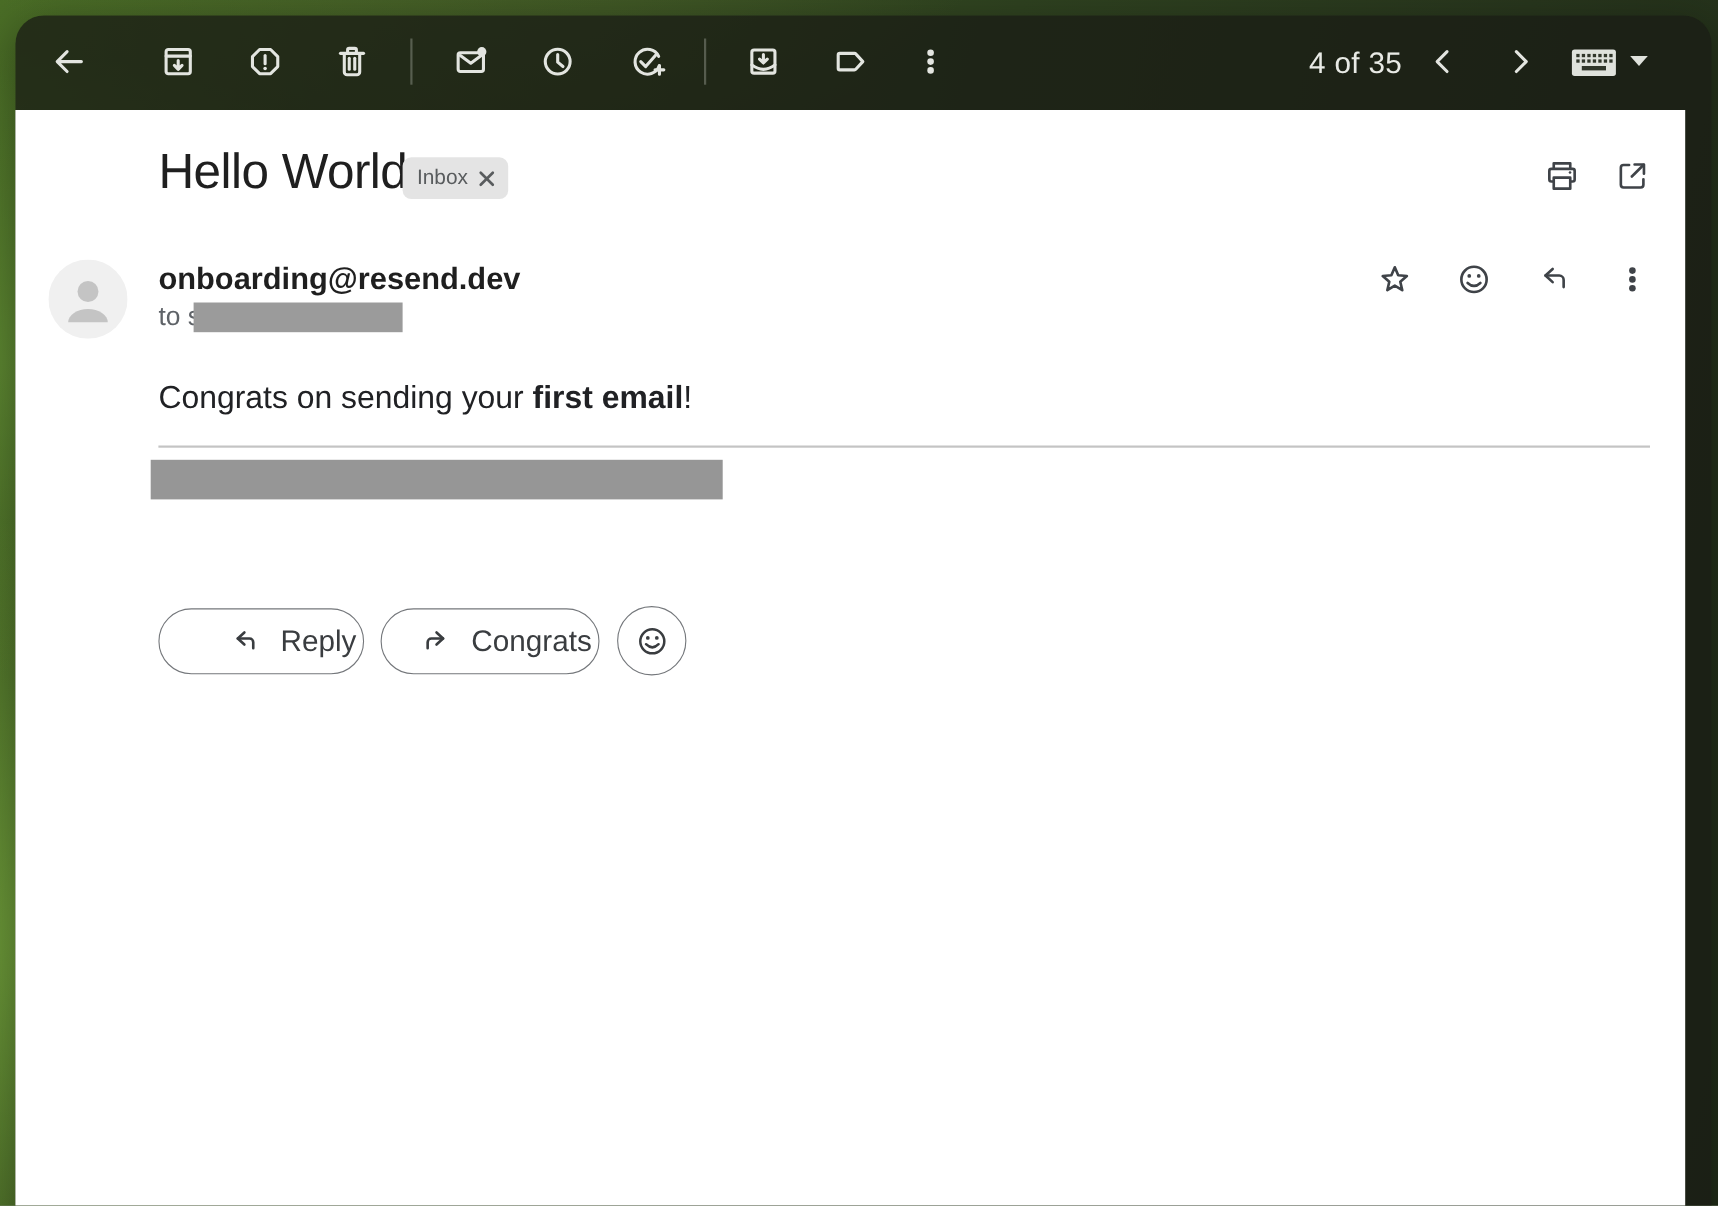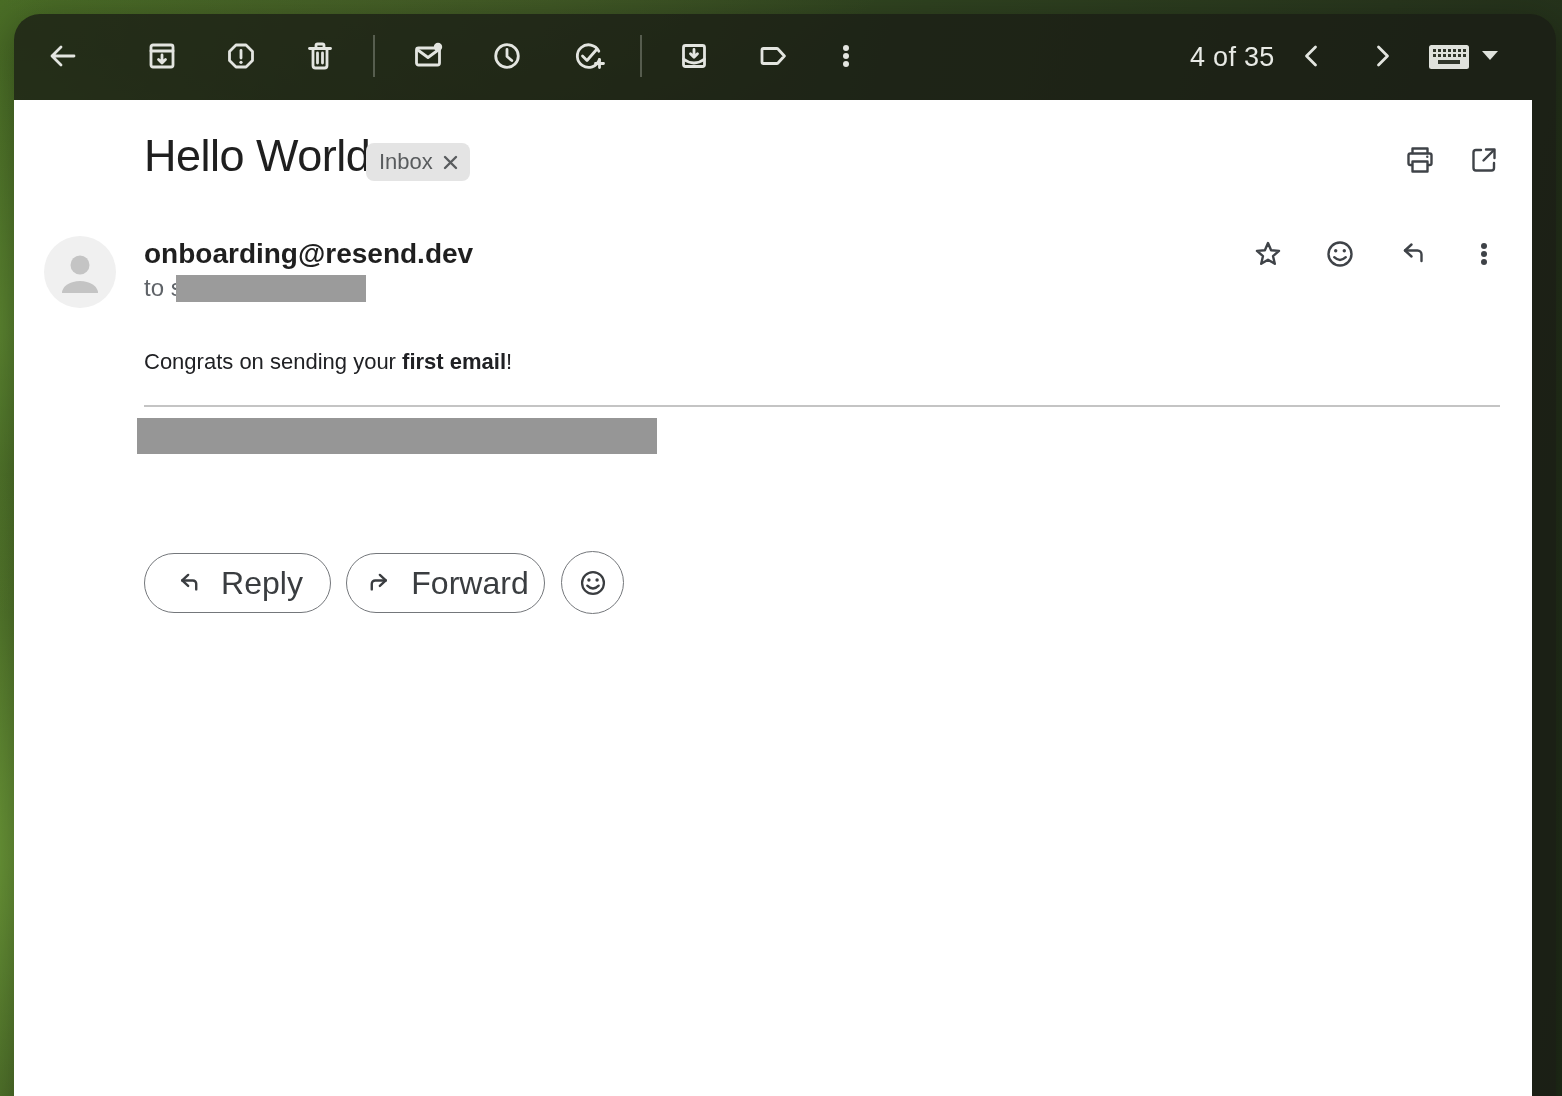--- a/index.html
+++ b/index.html
@@ -37,37 +37,37 @@
   
   .pane{position:absolute;left:0;top:86px;width:1518px;height:1028px;background:#ffffff;}
   .subject{
     position:absolute;left:130px;top:30px;font-size:45px;line-height:52px;font-weight:400;
     color:#1f1f1f;letter-spacing:-0.5px;
   }
   .chip{
     position:absolute;left:352px;top:43px;height:38px;background:#e4e4e4;border-radius:8px;
     display:flex;align-items:center;padding:0 11px 0 13px;gap:9px;cursor:pointer;
   }
-  .chip-label{font-size:22px;color:#595c5e;}
+  .chip-label{font-size:19px;color:#595c5e;}
   .icon-btn{
     position:absolute;width:48px;height:48px;border:none;background:transparent;padding:0;
     display:flex;align-items:center;justify-content:center;cursor:pointer;color:#3f4348;
   }
   .avatar{position:absolute;left:30px;top:136px;width:72px;height:72px;}
   .sender{position:absolute;left:130px;top:138px;font-size:28px;font-weight:700;color:#1f1f1f;line-height:32px;text-align:center;}
   .to-line{position:absolute;left:130px;top:174px;font-size:24px;color:#5f6368;display:flex;align-items:center;}
   .redact-recipient{display:inline-block;width:190px;height:27px;background:#9b9b9b;margin-left:-7px;}
   .date{position:absolute;left:999px;top:145px;font-size:26px;color:#5f6368;white-space:nowrap;}
-  .body-text{position:absolute;left:130px;top:244px;font-size:22px;color:#202124;line-height:36px;}
+  .body-text{position:absolute;left:130px;top:244px;font-size:29px;color:#202124;line-height:36px;}
   .rule{position:absolute;left:130px;top:305px;width:1356px;height:0;border-top:2px solid #c4c4c4;}
   .redact-body{position:absolute;left:123px;top:318px;width:520px;height:36px;background:#969696;}
   .pill{
     position:absolute;top:453px;height:60px;border:1.5px solid #74777b;border-radius:31px;
-    background:#fff;display:flex;align-items:center;justify-content:center;gap:15px;
-    font-size:32px;font-weight:500;color:#3a3d40;cursor:pointer;font-family:"Liberation Sans",sans-serif;
+    background:#fff;display:flex;align-items:center;justify-content:flex-end;gap:15px;
+    font-size:27px;font-weight:500;color:#3a3d40;cursor:pointer;font-family:"Liberation Sans",sans-serif;
   }
   .round-btn{
     position:absolute;top:451px;left:547px;width:63px;height:63px;border:1.5px solid #74777b;
     border-radius:50%;background:#fff;display:flex;align-items:center;justify-content:center;cursor:pointer;
   }
   .stroke{fill:none;stroke:currentColor;stroke-width:2.8;stroke-linecap:round;stroke-linejoin:round;}
   .stroke-thin{fill:none;stroke:currentColor;stroke-width:2.4;stroke-linecap:round;stroke-linejoin:round;}
   .fillc{fill:currentColor;stroke:none;}
 </style>
 </head>
@@ -331,21 +331,21 @@
       <span>Reply</span>
     </button>
 
     <button class="pill" style="left:332px;width:199px">
       <span style="display:flex;">
         <svg width="34" height="34" viewBox="0 0 40 40" class="stroke">
             <path d="M21 10.5 L28 17 L21 23.5"></path>
             <path d="M28 17 H15.5 a4 4 0 0 0 -4 4 V27.5"></path>
           </svg>
       </span>
-      <span>Forward</span>
+      <span>Congrats</span>
     </button>
 
     <button class="round-btn">
       <span style="display:flex;color:#3a3d40;">
         <svg width="38" height="38" viewBox="0 0 40 40" class="stroke-thin">
             <circle cx="20" cy="20" r="11.5"></circle>
             <circle cx="15.7" cy="16.8" r="1.8" class="fillc"></circle>
             <circle cx="24.3" cy="16.8" r="1.8" class="fillc"></circle>
             <path d="M14 22.8 q6 6 12 0"></path>
           </svg>

